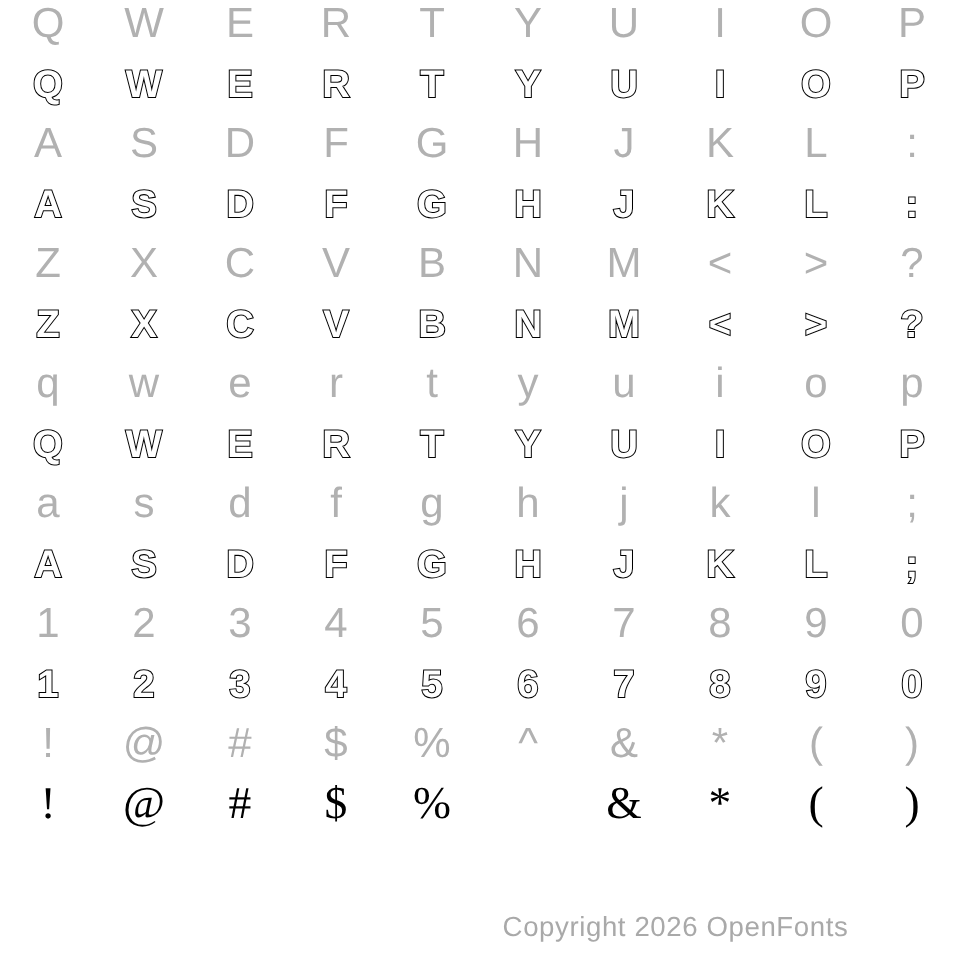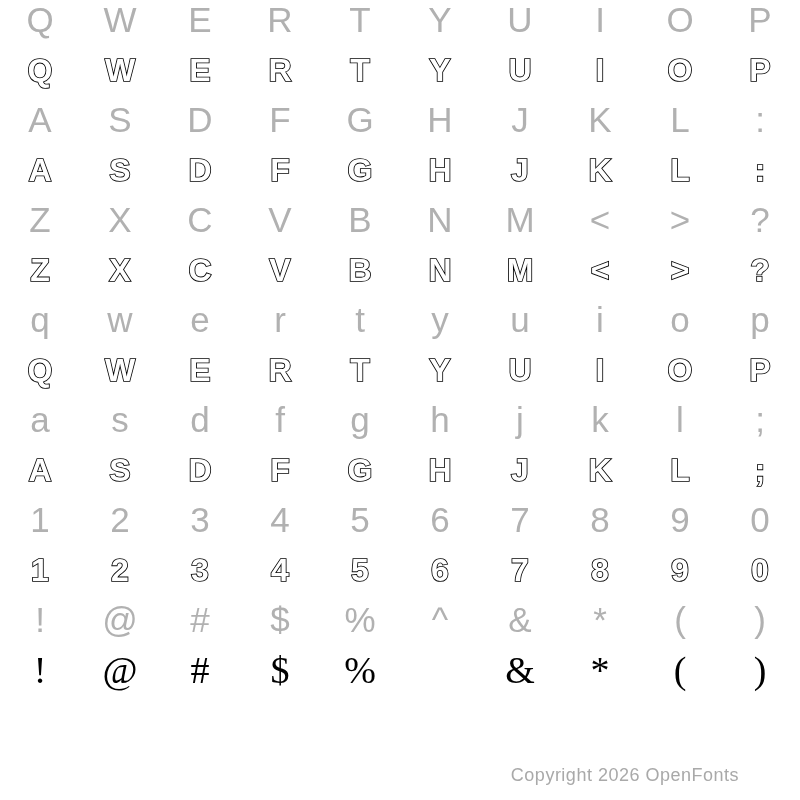--- a/index.html
+++ b/index.html
@@ -61,24 +61,24 @@
   }
   
   .row.serif .cell {
     font-family: "Liberation Serif", "DejaVu Serif", serif;
     font-size: 38px;
     font-weight: 400;
     color: var(--glyph-color, #000000);
   }
   .copyright {
     position: absolute;
-    right: 61px;
+    right: 93px;
     bottom: 14px;
     font-family: "Liberation Sans", sans-serif;
-    font-size: 18px;
+    font-size: 23px;
     font-weight: 400;
     color: var(--copyright-color, #a9a9a9);
     letter-spacing: 0.5px;
   }
 </style>
 </head>
 <body style="background: rgb(255, 255, 255);">
 
 <main class="page">
   <div class="grid">

